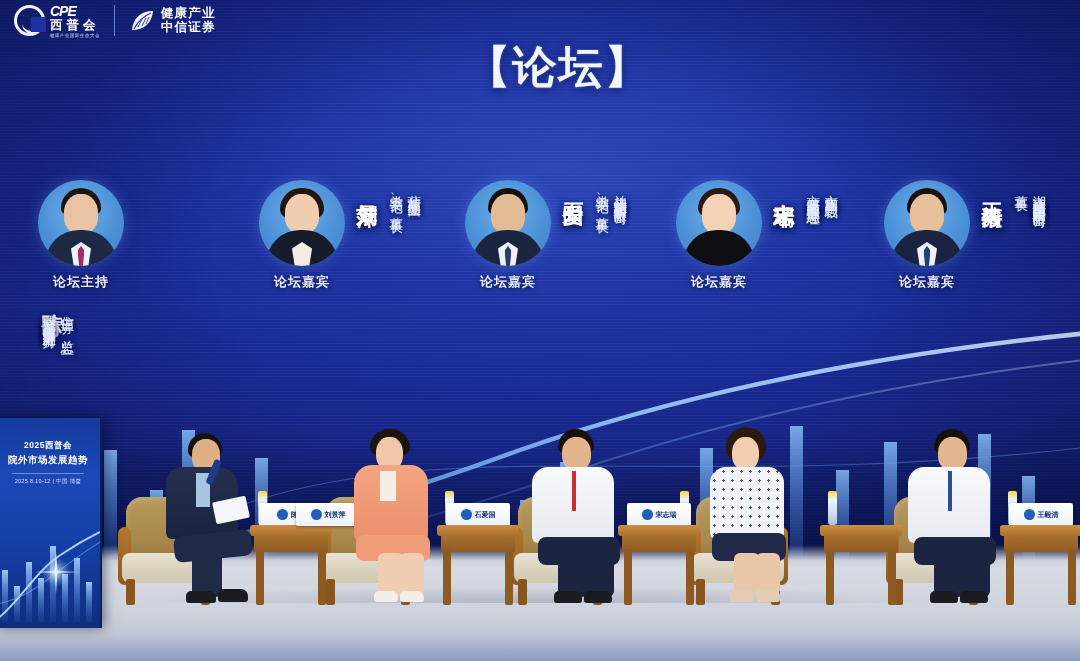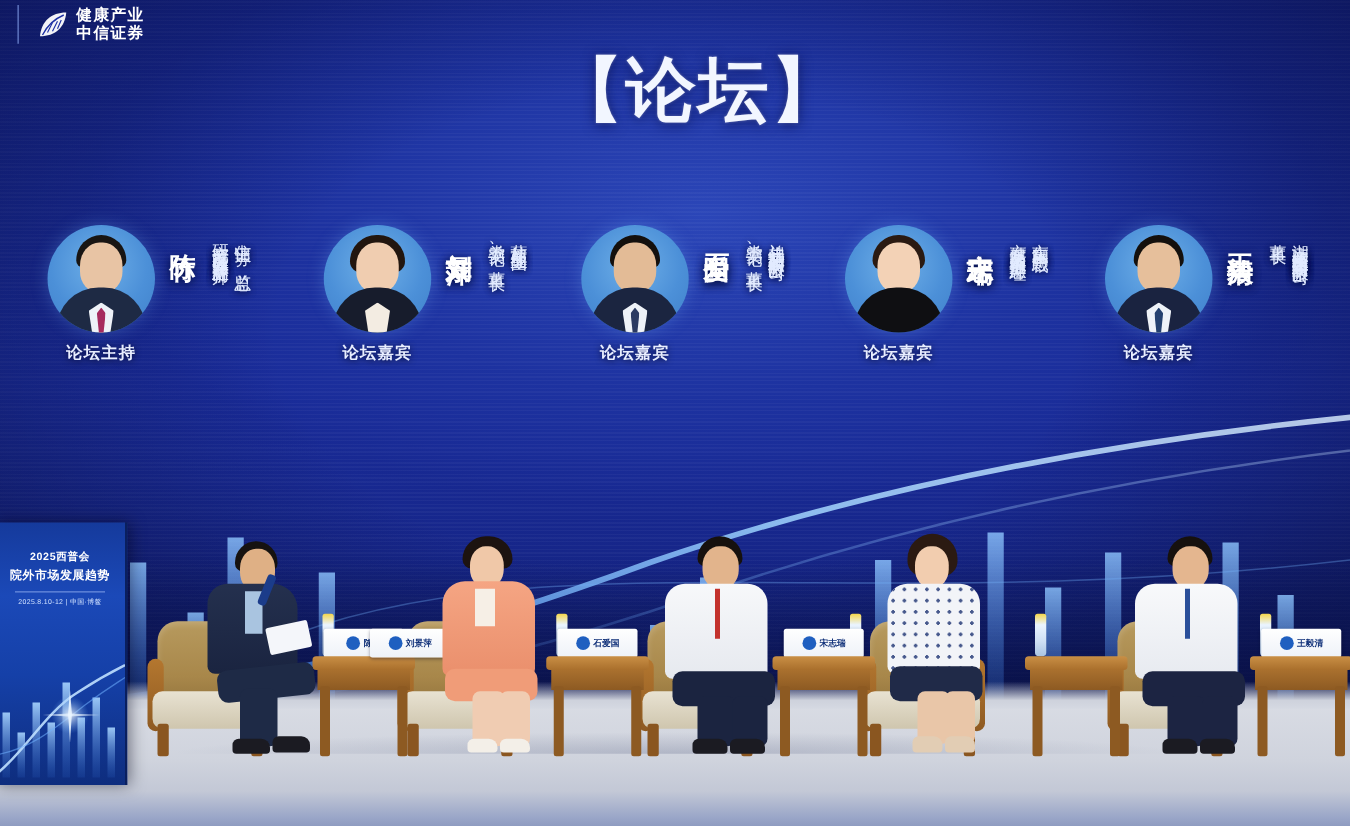--- a/index.html
+++ b/index.html
@@ -51,21 +51,21 @@
   .logo-b-txt{display:flex;flex-direction:column;line-height:1.08;}
   .lb1,.lb2{font-size:12.5px;font-weight:bold;color:#fff;letter-spacing:1.2px;white-space:nowrap;}
 
   
   .title-wrap{position:absolute;left:0;top:44px;width:1080px;text-align:center;z-index:5;}
   .t-line{
     font-family:"DejaVu Sans","Liberation Sans",sans-serif;
     font-weight:bold;color:#f2f6ff;white-space:nowrap;
     text-shadow:0 2px 10px rgba(10,20,90,.85), 0 0 2px rgba(255,255,255,.5);
   }
-  .t1{font-size:56px;letter-spacing:2px;line-height:1.05;margin-left:37px;}
+  .t1{font-size:44px;letter-spacing:2px;line-height:1.05;margin-left:37px;}
   .t2{font-size:47px;letter-spacing:3px;line-height:1.18;margin-top:2px;}
 
   
   .people{position:absolute;left:0;top:180px;width:1080px;height:240px;z-index:5;}
   .person{position:absolute;top:0;display:flex;align-items:flex-start;}
   .pc{position:relative;width:94px;}
   .avatar{
     width:86px;height:86px;border-radius:50%;
     background:radial-gradient(circle at 48% 38%, #6fb0e8 0%, #4c90d8 55%, #3f7fc9 100%);
     position:relative;overflow:hidden;margin:0 auto;
@@ -271,20 +271,28 @@
 
     <circle cx="206" cy="215" r="34" fill="url(#starG)" opacity=".9"></circle>
     <path d="M206,175 L209,213 L206,255 L203,213 Z" fill="#eaf5ff" opacity=".85"></path>
     <path d="M160,215 L204,212 L252,215 L204,218 Z" fill="#eaf5ff" opacity=".7"></path>
   </svg>
 
   <div class="backband"></div>
   <div id="ledwall"></div>
 
   <div class="logobar">
+    <div class="logo-a">
+      <div class="ring"></div>
+      <div class="logo-a-txt">
+        <div class="cpe">CPE</div>
+        <div class="cn1">西普会</div>
+        <div class="cn1s">健康产业国际生态大会</div>
+      </div>
+    </div>
     <div class="divider"></div>
     <div class="logo-b">
       <div class="leafwrap">
         <svg viewBox="0 0 26 26" width="26" height="26">
           <path d="M3,22 C4,10 12,3 24,3 C23,15 15,22 3,22 Z" fill="#ffffff" opacity=".95"></path>
           <path d="M5,21 C9,13 15,8 22,5" stroke="#1d30a4" stroke-width="1.1" fill="none"></path>
           <path d="M9,19 L13,11 M13,18 L17,10 M17,16 L20,9" stroke="#1d30a4" stroke-width=".9" fill="none"></path>
         </svg>
       </div>
       <div class="logo-b-txt">
@@ -293,21 +301,21 @@
       </div>
     </div>
   </div>
 
   <div class="title-wrap">
     <div class="t-line t1">【论坛】</div>
   </div>
 
   <div class="people">
 
-    <div class="person" style="left:34px;">
+    <div class="person" style="left:34px;flex-direction:column;">
       <div class="pc">
         <div class="avatar">
           <div class="hair" style="background:#181513;"></div>
           <div class="head" style="background:#e8c4a4;"></div>
           <div class="body" style="background:#1e2a44;"></div>
           <div class="shirt"></div>
           <div class="tie" style="background:#a62b5e;"></div>
         </div>
         <div class="role">论坛主持</div>
       </div>

